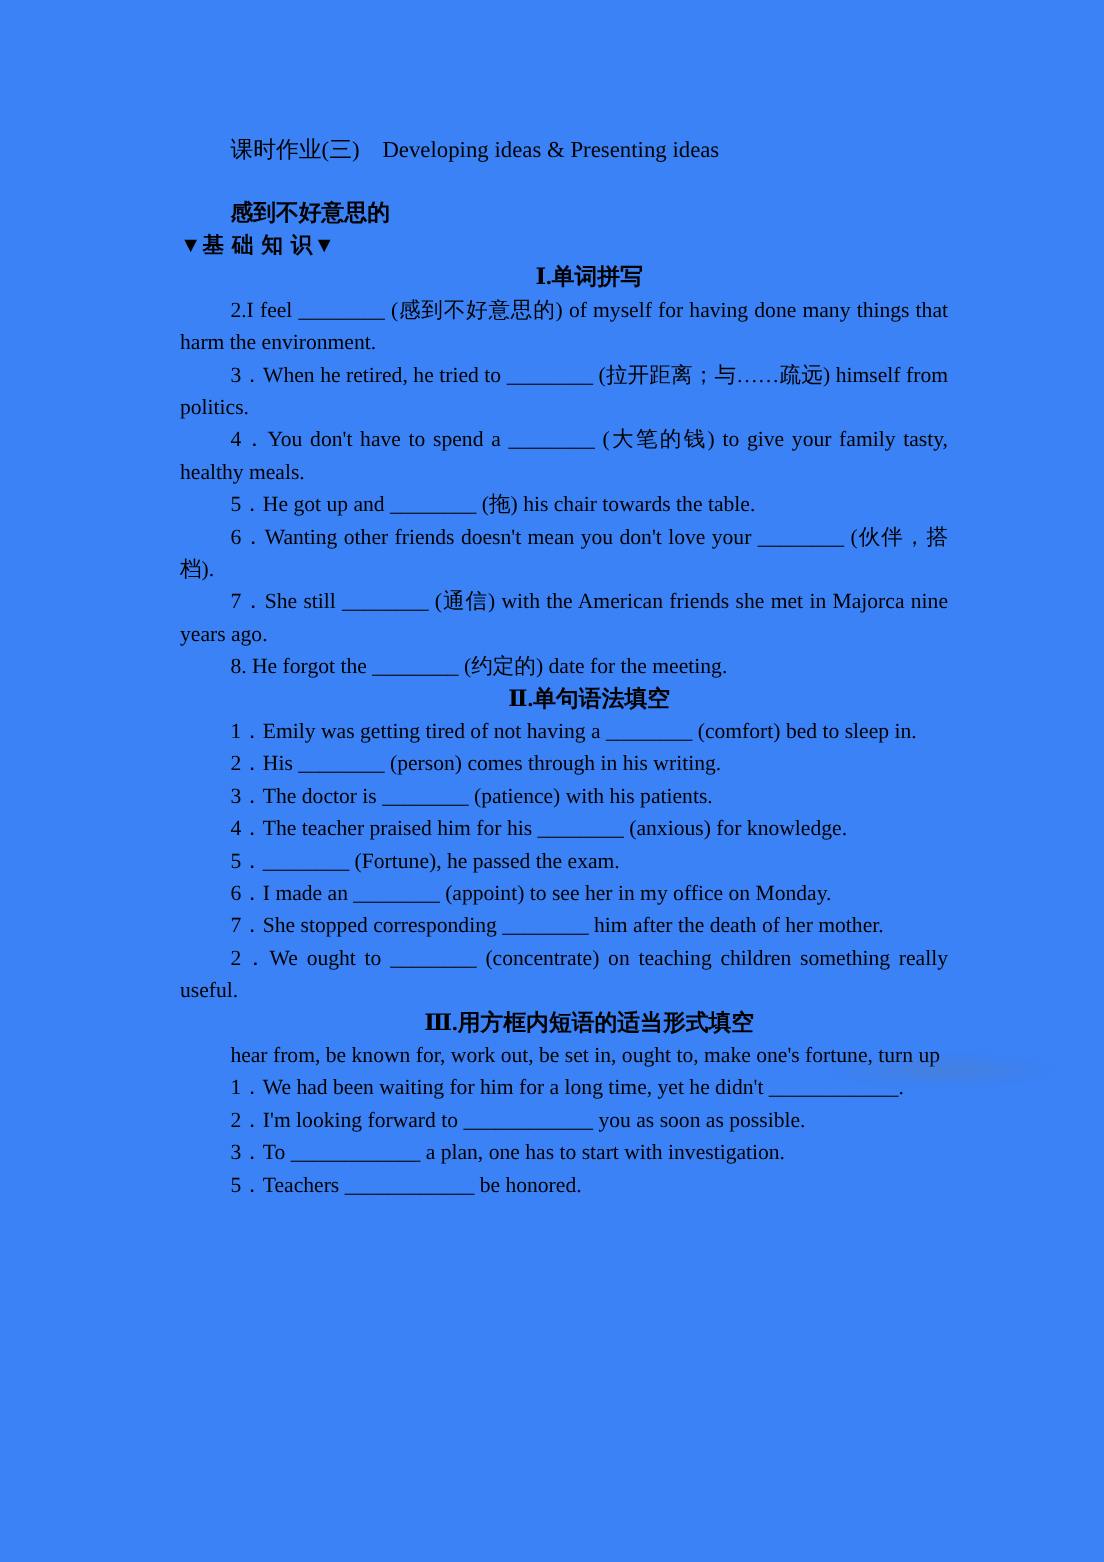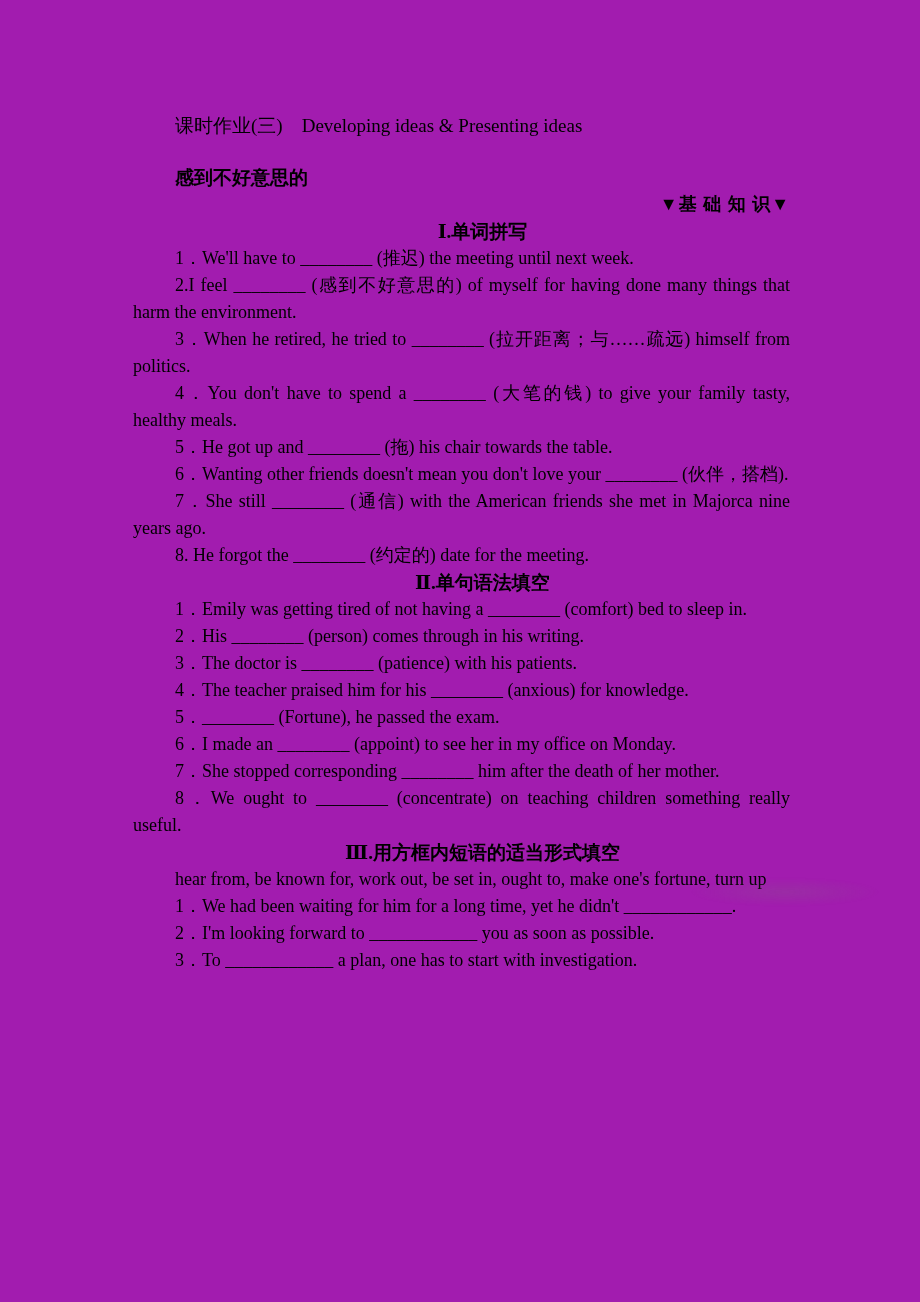--- a/index.html
+++ b/index.html
@@ -1,21 +1,21 @@
 <!DOCTYPE html>
 <html><head>
 <meta charset="utf-8">
 <style>
   html,body{margin:0;padding:0;background:#ffffff;}
   body{
     width:920px;height:1302px;position:relative;
     font-family:"Liberation Serif","DejaVu Serif",serif;
     color:#000;
   }
-  .page{position:absolute;inset:0;background:#a21caf;overflow:hidden;}
+  .page{position:absolute;inset:0;background:#3b82f6;overflow:hidden;padding-left:17px;}
   .content{
     box-sizing:border-box;
     padding:112px 130px 0 133px;
     font-size:18px;
     line-height:27px;
   }
   .content p{
     margin:0;
     text-indent:42px;
     text-align:justify;
@@ -25,21 +25,21 @@
     margin-bottom:25px;
     text-align:left;
   }
   p.section-head{
     font-weight:bold;
     font-size:19px;
     text-align:left;
   }
   p.banner{
     text-indent:0;
-    text-align:right;
+    text-align:left;
     font-weight:bold;
     font-size:18px;
     letter-spacing:1px;
   }
   p.heading{
     font-weight:bold;
     font-size:19px;
     text-align:center;
   }
   .watermark{
@@ -56,40 +56,40 @@
 <div class="page">
   <div class="content">
 
     <p class="title">课时作业(三)　Developing ideas &amp; Presenting ideas</p>
 
     <p class="section-head">感到不好意思的</p>
 
     <p class="banner">▼基 础 知 识▼</p>
 
     <p class="heading">Ⅰ.单词拼写</p>
-    <p>1．We'll have to ________ (推迟) the meeting until next week.</p>
     <p>2.I feel ________ (感到不好意思的) of myself for having done many things that harm the environment.</p>
     <p>3．When he retired, he tried to ________ (拉开距离；与……疏远) himself from politics.</p>
     <p>4．You don't have to spend a ________ (大笔的钱) to give your family tasty, healthy meals.</p>
     <p>5．He got up and ________ (拖) his chair towards the table.</p>
     <p>6．Wanting other friends doesn't mean you don't love your ________ (伙伴，搭档).</p>
     <p>7．She still ________ (通信) with the American friends she met in Majorca nine years ago.</p>
     <p>8. He forgot the ________ (约定的) date for the meeting.</p>
 
     <p class="heading">Ⅱ.单句语法填空</p>
     <p>1．Emily was getting tired of not having a ________ (comfort) bed to sleep in.</p>
     <p>2．His ________ (person) comes through in his writing.</p>
     <p>3．The doctor is ________ (patience) with his patients.</p>
     <p>4．The teacher praised him for his ________ (anxious) for knowledge.</p>
     <p>5．________ (Fortune), he passed the exam.</p>
     <p>6．I made an ________ (appoint) to see her in my office on Monday.</p>
     <p>7．She stopped corresponding ________ him after the death of her mother.</p>
-    <p>8．We ought to ________ (concentrate) on teaching children something really useful.</p>
+    <p>2．We ought to ________ (concentrate) on teaching children something really useful.</p>
 
     <p class="heading">Ⅲ.用方框内短语的适当形式填空</p>
     <p>hear from, be known for, work out, be set in, ought to, make one's fortune, turn up</p>
     <p>1．We had been waiting for him for a long time, yet he didn't ____________.</p>
     <p>2．I'm looking forward to ____________ you as soon as possible.</p>
     <p>3．To ____________ a plan, one has to start with investigation.</p>
+    <p>5．Teachers ____________ be honored.</p>
 
   </div>
   <div class="watermark"></div>
 </div>
 
 </body></html>

